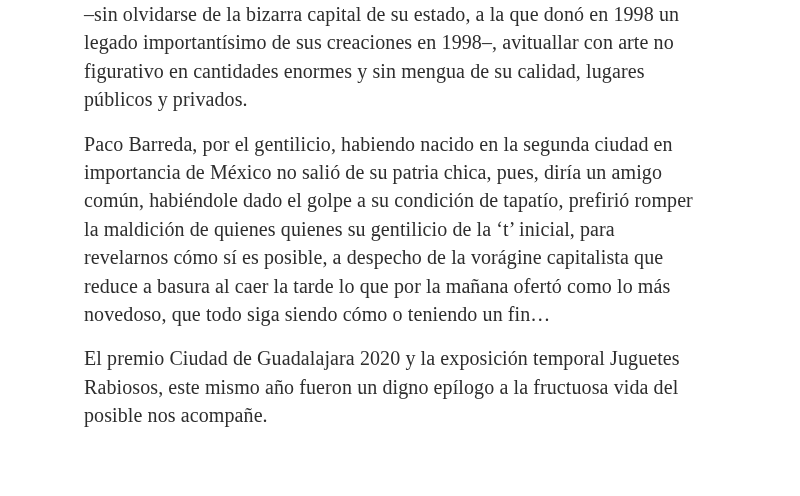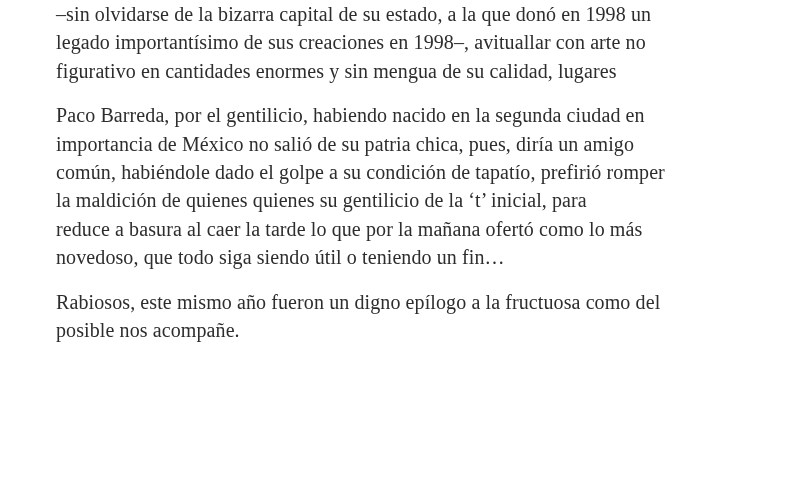--- a/index.html
+++ b/index.html
@@ -9,21 +9,21 @@
   }
   body {
     width: 800px;
     height: 496px;
     overflow: hidden;
     font-family: "Liberation Serif", "DejaVu Serif", serif;
   }
   .article {
     box-sizing: border-box;
     width: 800px;
-    padding: 0 56px;
+    padding: 0 84px;
     color: #2d2d2d;
   }
   .para {
     margin: 0 0 16px 0;
     font-size: 20px;
     line-height: 28.4px;
     letter-spacing: 0.1px;
   }
   .line {
     display: block;
@@ -32,27 +32,30 @@
 </style>
 </head>
 <body>
 
 <main class="article">
   <div>
       <p class="para">
         <span class="line">–sin olvidarse de la bizarra capital de su estado, a la que donó en 1998 un</span>
         <span class="line">legado importantísimo de sus creaciones en 1998–, avituallar con arte no</span>
         <span class="line">figurativo en cantidades enormes y sin mengua de su calidad, lugares</span>
+        <span class="line">públicos y privados.</span>
       </p>
       <p class="para">
         <span class="line">Paco Barreda, por el gentilicio, habiendo nacido en la segunda ciudad en</span>
         <span class="line">importancia de México no salió de su patria chica, pues, diría un amigo</span>
         <span class="line">común, habiéndole dado el golpe a su condición de tapatío, prefirió romper</span>
         <span class="line">la maldición de quienes quienes su gentilicio de la ‘t’ inicial, para</span>
+        <span class="line">revelarnos cómo sí es posible, a despecho de la vorágine capitalista que</span>
         <span class="line">reduce a basura al caer la tarde lo que por la mañana ofertó como lo más</span>
-        <span class="line">novedoso, que todo siga siendo útil o teniendo un fin…</span>
+        <span class="line">novedoso, que todo siga siendo cómo o teniendo un fin…</span>
       </p>
       <p class="para">
-        <span class="line">Rabiosos, este mismo año fueron un digno epílogo a la fructuosa como del</span>
+        <span class="line">El premio Ciudad de Guadalajara 2020 y la exposición temporal Juguetes</span>
+        <span class="line">Rabiosos, este mismo año fueron un digno epílogo a la fructuosa vida del</span>
         <span class="line">posible nos acompañe.</span>
       </p>
     </div>
 </main>
 
 </body></html>

